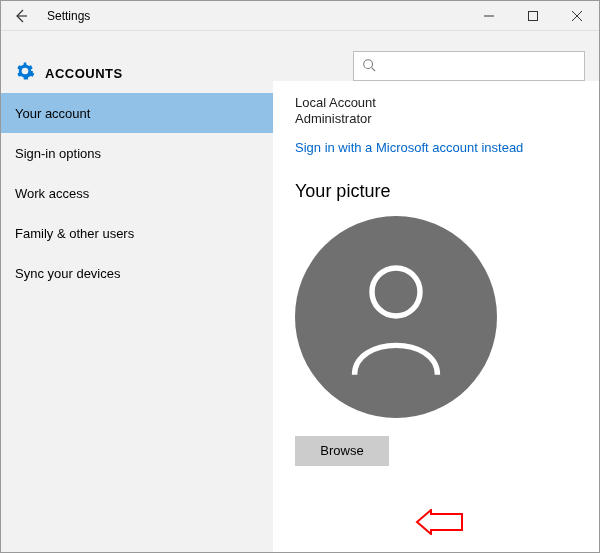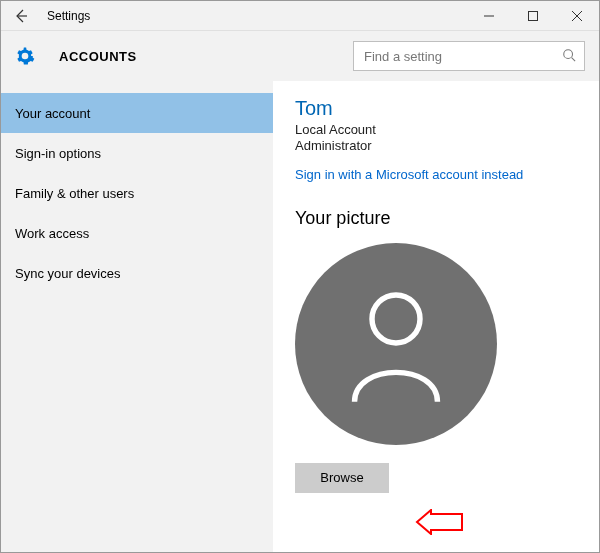--- a/index.html
+++ b/index.html
@@ -41,23 +41,23 @@
     display: flex;
     align-items: center;
     justify-content: center;
     font-family: "Segoe UI", sans-serif;
     font-size: 12px;
   }
   .header {
     height: 50px;
     background: #f2f2f2;
     display: flex;
-    align-items: center;
+    align-items: flex-end;
     padding: 0 14px 0 14px;
-    gap: 24px;
+    gap: 10px;
   }
   .gear {
     color: #0078d7;
     display: flex;
     align-items: center;
     justify-content: center;
   }
   .section-title {
     font-weight: 600;
     letter-spacing: 0.5px;
@@ -201,51 +201,49 @@
 
 <div class="header">
   <span class="gear">
     <svg width="20" height="20" viewBox="0 0 24 24">
         <path fill="#0078d7" d="M12 8a4 4 0 1 0 0 8 4 4 0 0 0 0-8zm9.4 4c0 .6-.1 1.2-.2 1.8l2 1.6-2 3.4-2.4-.8c-.9.7-1.9 1.3-3 1.6l-.4 2.5H10.6l-.4-2.5c-1.1-.3-2.1-.9-3-1.6l-2.4.8-2-3.4 2-1.6c-.1-.6-.2-1.2-.2-1.8s.1-1.2.2-1.8l-2-1.6 2-3.4 2.4.8c.9-.7 1.9-1.3 3-1.6l.4-2.5h2.8l.4 2.5c1.1.3 2.1.9 3 1.6l2.4-.8 2 3.4-2 1.6c.1.6.2 1.2.2 1.8z"></path>
       </svg>
   </span>
   <div class="section-title">ACCOUNTS</div>
   <div class="header-spacer"></div>
   <div class="search">
-    <input type="text" placeholder="Find a setting" style="">
     <span class="mag">
       <svg width="14" height="14" viewBox="0 0 16 16">
           <circle cx="7" cy="7" r="5" stroke="#777" stroke-width="1.2" fill="none"></circle>
           <path d="M11 11 L15 15" stroke="#777" stroke-width="1.2"></path>
         </svg>
     </span>
   </div>
 </div>
 
 <div class="body">
   <div class="sidebar">
     <div class="side-item active">
       <span>Your account</span>
     </div>
     <div class="side-item">
       <span>Sign-in options</span>
     </div>
     <div class="side-item">
+      <span>Work access</span>
+    </div>
+    <div class="side-item">
       <span>Family &amp; other users</span>
     </div>
     <div class="side-item">
-      <span>Work access</span>
-    </div>
-    <div class="side-item">
       <span>Sync your devices</span>
     </div>
   </div>
 
   <div class="main">
-    <div class="account-name">Tom</div>
     <div class="account-sub">Local Account</div>
     <div class="account-sub">Administrator</div>
 
     <a class="ms-link">Sign in with a Microsoft account instead</a>
 
     <div class="pic-heading">Your picture</div>
     <div class="avatar-wrap">
       <div class="avatar">
         <svg width="110" height="120" viewBox="0 0 100 110">
           <circle cx="50" cy="32" r="22" stroke="#fff" stroke-width="5" fill="none"></circle>

